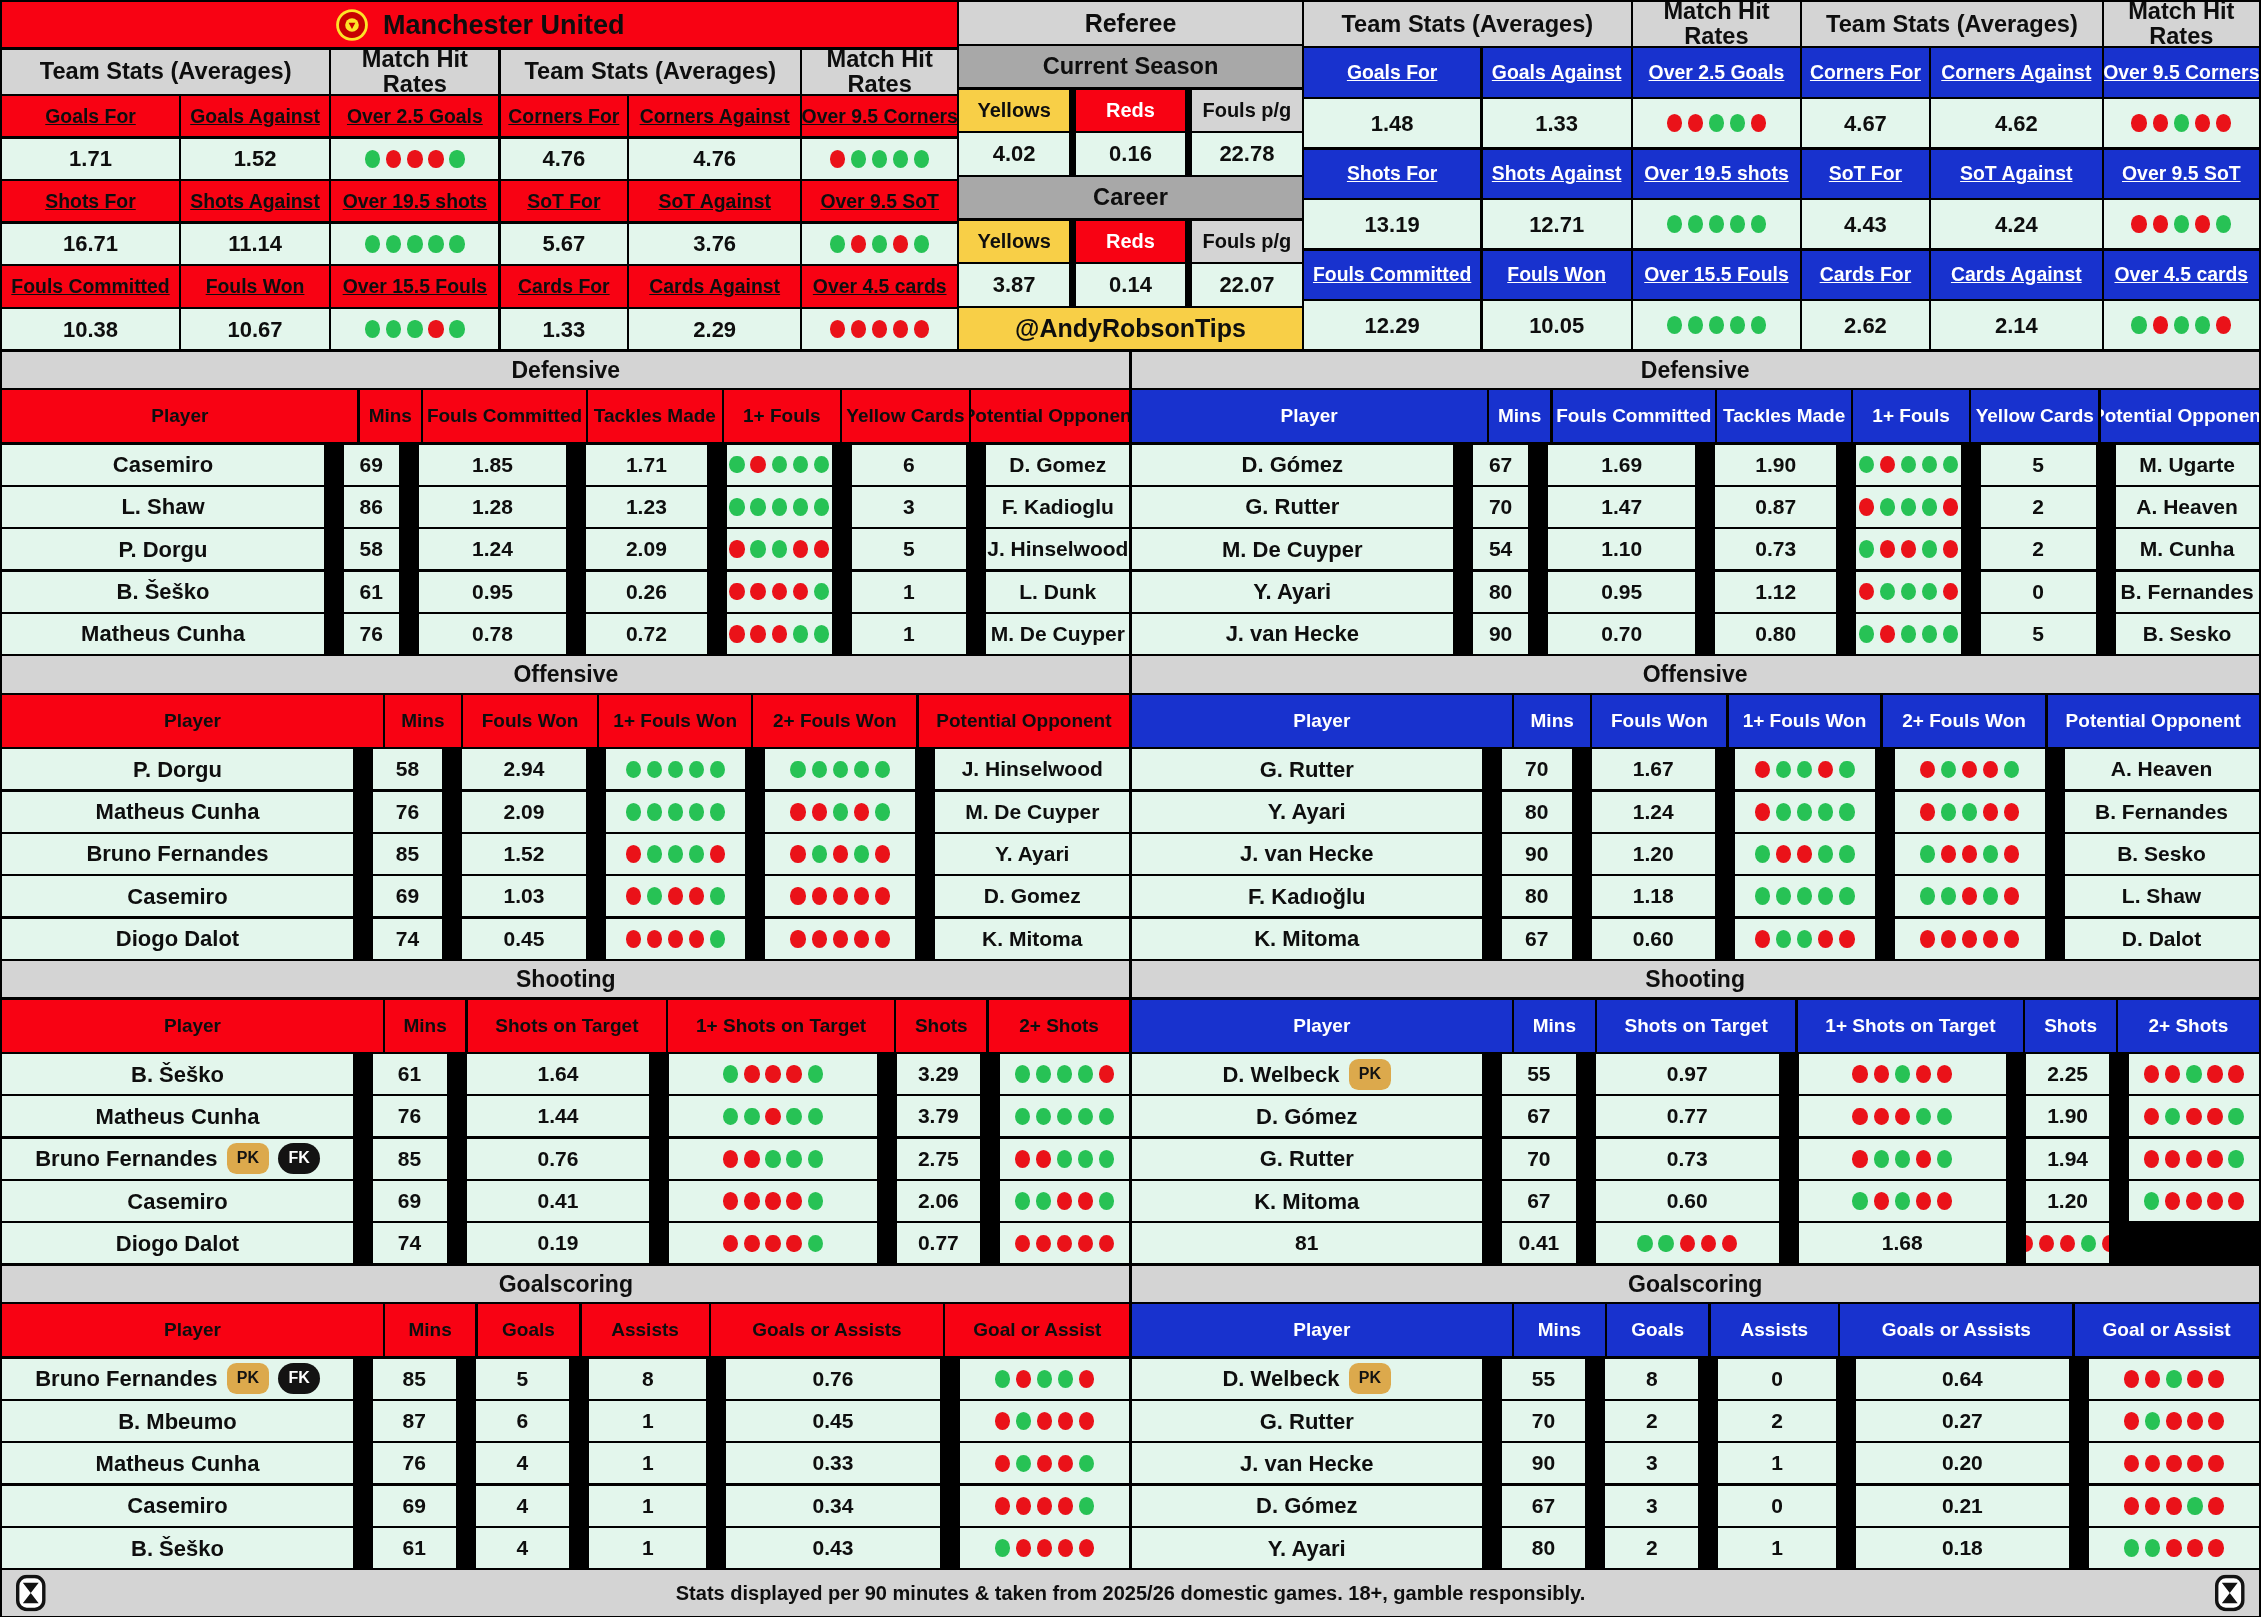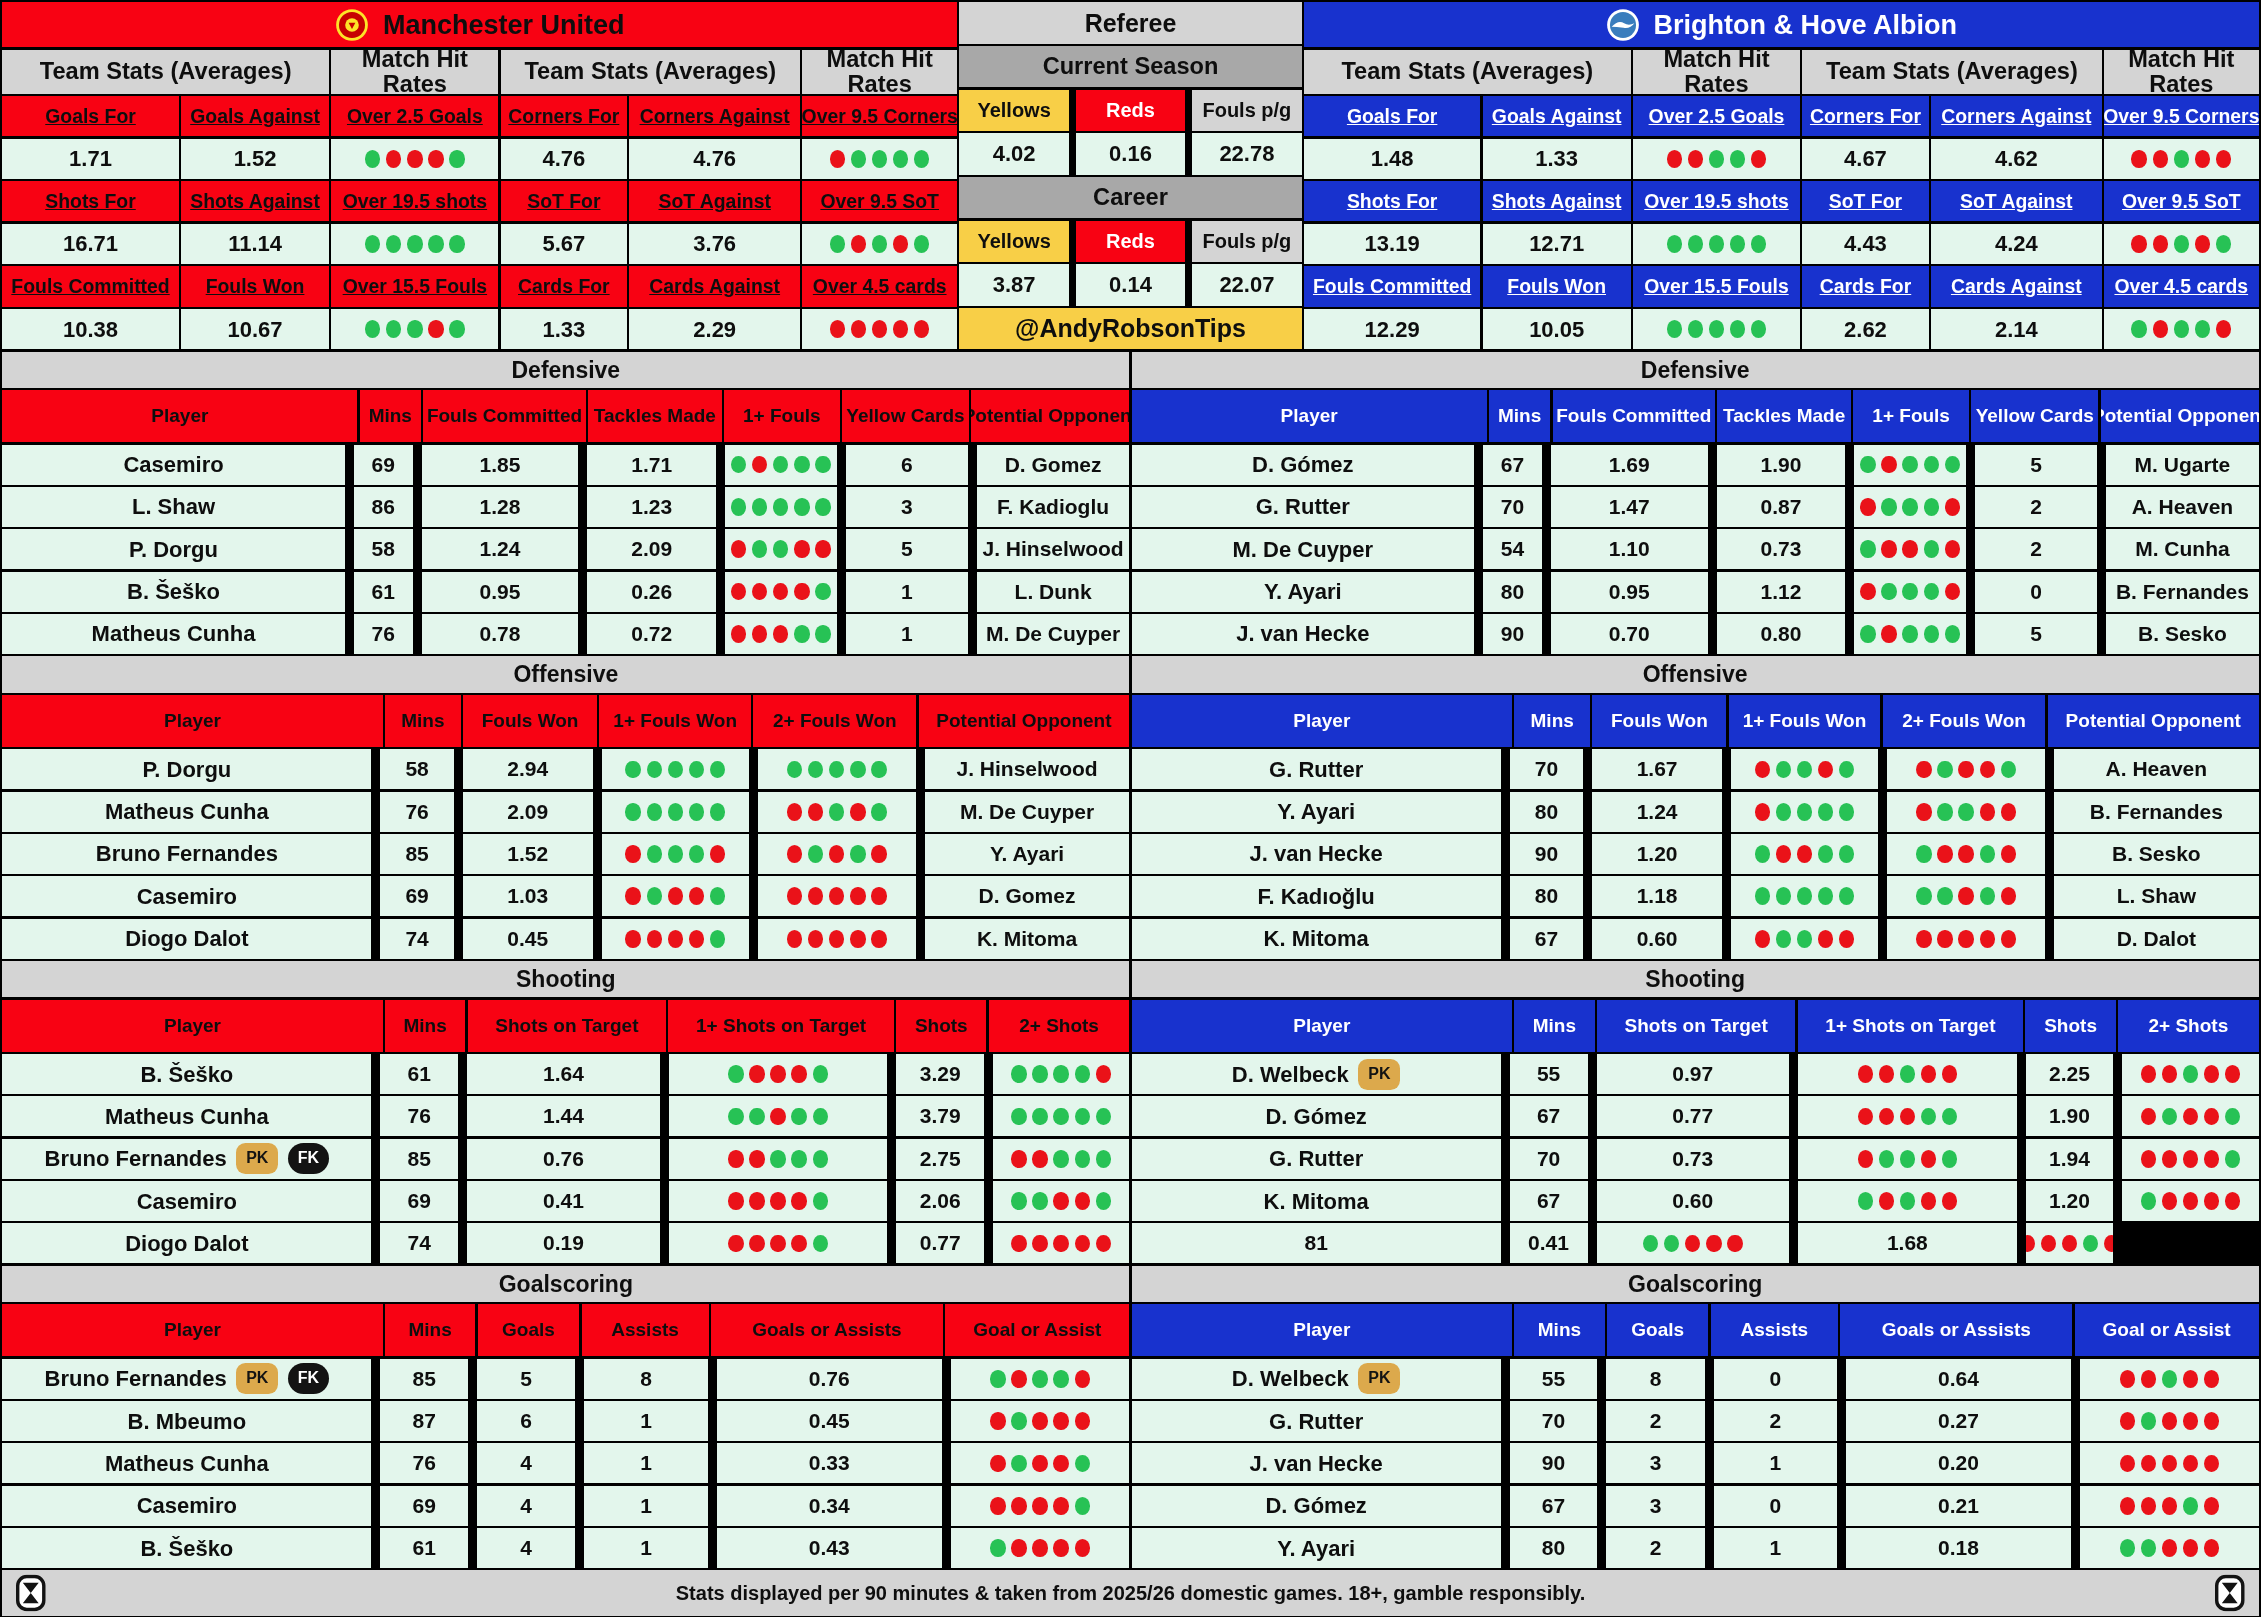--- a/index.html
+++ b/index.html
@@ -32,21 +32,21 @@
   .ref-h{font-size:20px;}
   .ref-h.y{background:var(--yellow);}
   .ref-h.r{background:var(--red);color:#fff;}
   .ref-h.f{background:var(--lgray);}
   .ref-handle{flex:1;background:var(--yellow);font-size:25px;font-weight:800;}
   
   .band{flex:1;display:flex;gap:2.4px;}
   .half{width:50%;display:flex;flex-direction:column;gap:2.4px;}
   .sec-title{height:12%;background:var(--lgray);font-size:23px;}
   .thead{height:17.2%;display:grid;gap:2.4px;}
-  .trow{flex:1;display:grid;gap:9px;}
+  .trow{flex:1;display:grid;gap:20px;}
   .thead.mu .cell{background:var(--red);color:#0e0e0e;}
   .thead.bha .cell{background:var(--blue);color:#fff;}
   .hcell{font-size:19px;white-space:nowrap;padding:0 3.5px;}
   .vcell{font-size:21px;}
   .grid-defensive{grid-template-columns:31.9fr 5.5fr 14.6fr 12fr 10.4fr 11.4fr 14.2fr;}
   .grid-offensive{grid-template-columns:34.1fr 6.8fr 12fr 13.6fr 14.6fr 18.9fr;}
   .grid-shooting{grid-template-columns:34.1fr 7.2fr 17.8fr 20.2fr 8.1fr 12.6fr;}
   .grid-goalscoring{grid-template-columns:34.1fr 8.1fr 9.1fr 11.4fr 20.8fr 16.5fr;}
   .pcell{gap:9.4px;}
   .pname{font-weight:700;font-size:22px;}
@@ -184,30 +184,20 @@
         </div>
       <div class="ref-vals">
           <div class="cell val">3.87</div>
           <div class="cell val">0.14</div>
           <div class="cell val">22.07</div>
         </div>
       <div class="cell ref-handle">@AndyRobsonTips</div>
     </section>
 
     <section class="team-top">
-      <div class="cell team-bar bha">
-        <span class="crest">
-          <svg width="34" height="34" viewBox="0 0 60 60">
-              <circle cx="30" cy="30" r="28" fill="#fff"></circle>
-              <circle cx="30" cy="30" r="23" fill="#3a7dbd"></circle>
-              <path d="M10 33 q12 -13 22 -6 q8 5 18 0 q-7 10 -19 8 q-13 -2 -21 -2z" fill="#fff"></path>
-            </svg>
-        </span>
-        <span class="team-name">Brighton &amp; Hove Albion</span>
-      </div>
       <div class="subhead-row">
           <div class="cell subhead">Team Stats (Averages)</div>
           <div class="cell subhead">Match Hit Rates</div>
           <div class="cell subhead">Team Stats (Averages)</div>
           <div class="cell subhead">Match Hit Rates</div>
         </div>
       <div class="stats-grid">
           <div class="cell lbl bha">Goals For</div>
           <div class="cell lbl bha">Goals Against</div>
           <div class="cell lbl bha">Over 2.5 Goals</div>

